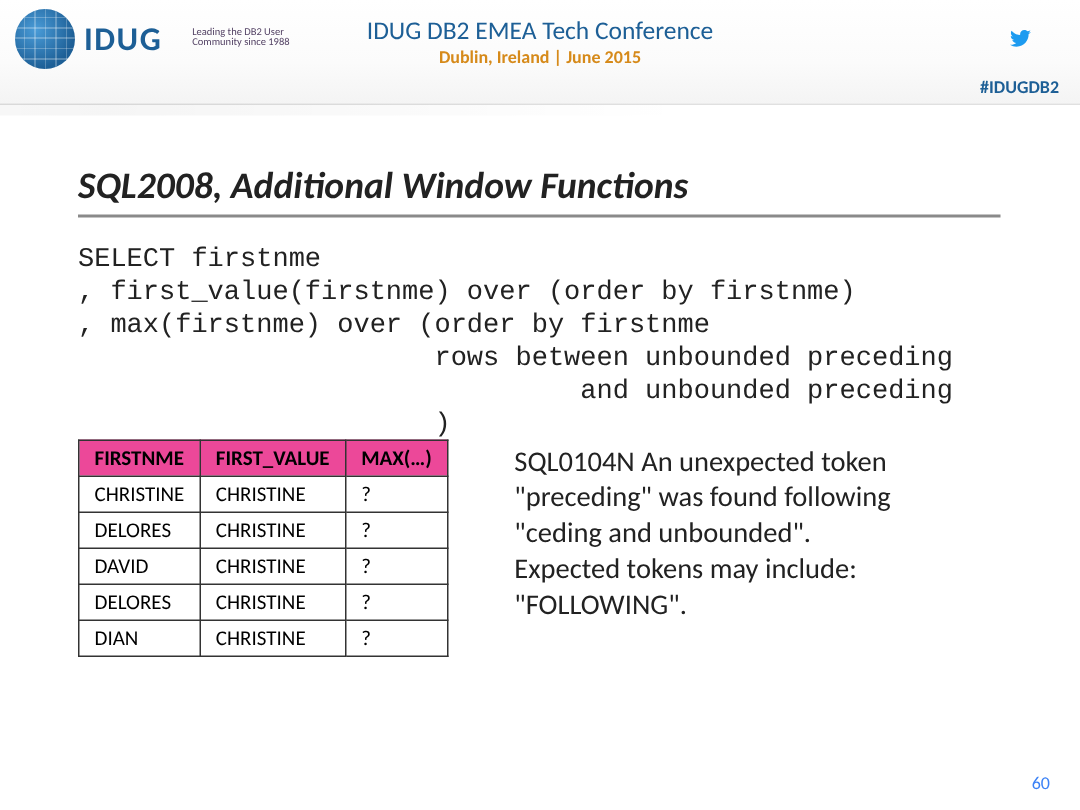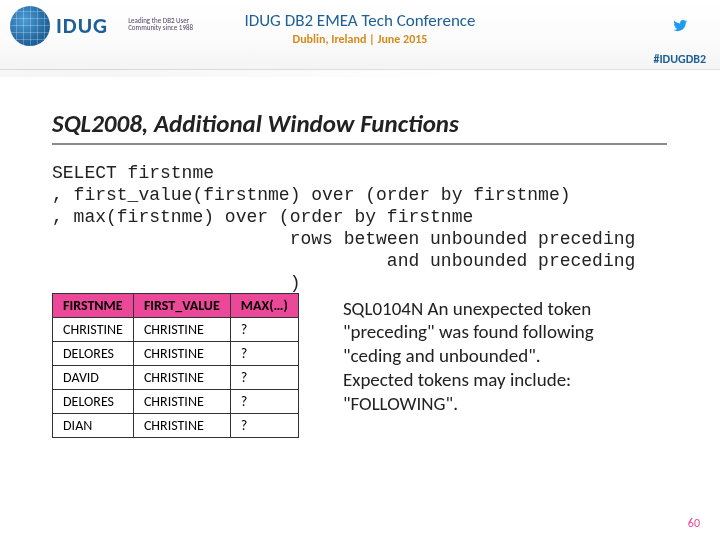--- a/index.html
+++ b/index.html
@@ -96,21 +96,21 @@
   table.result th { font-weight:700; background:#ec4899; }
   .error-box {
     width: 260px;
     font-size: 19px;
     line-height: 1.25;
     color:#222;
     margin-top: 4px;
   }
   .pagenum {
     position:absolute; right:20px; bottom:10px;
-    font-size:12px; color:#ec4899;
+    font-size:12px; color:#3b82f6;
   }
 </style>
 </head>
 <body>
 
 <div class="header">
   <div class="logo-block">
     <span class="logo-globe"></span>
     <span class="logo-text">
       <span class="logo-idug">IDUG</span>

